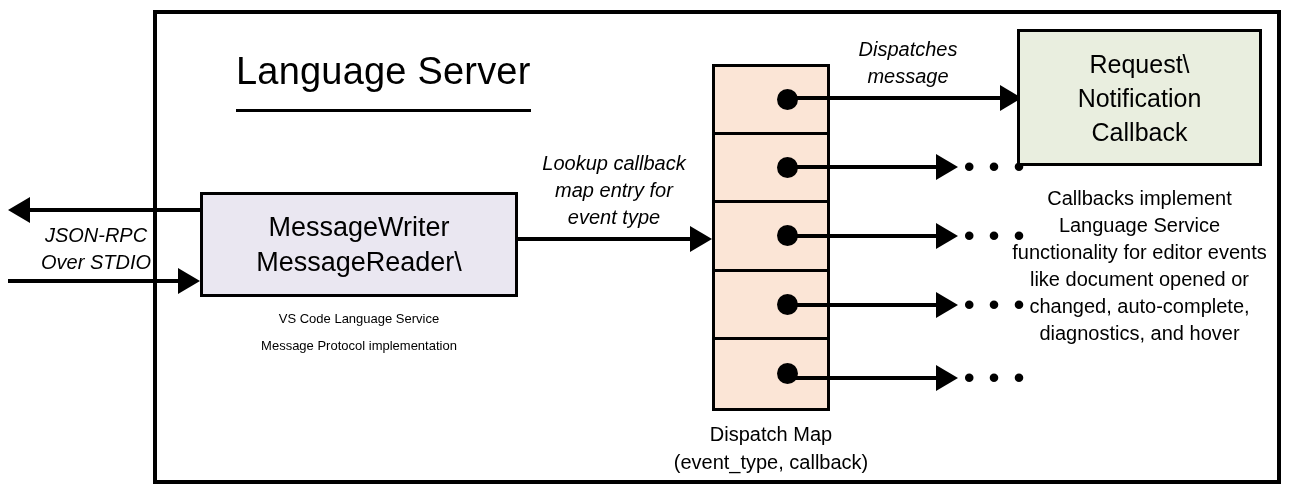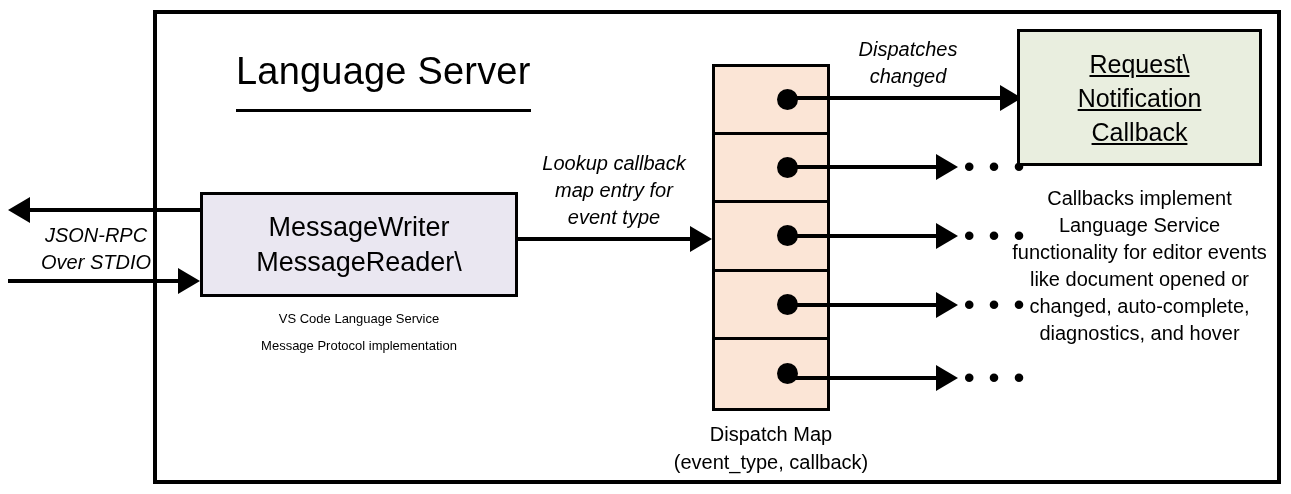--- a/index.html
+++ b/index.html
@@ -114,21 +114,20 @@
     background: #E9EEDF;
     border: 3px solid #000000;
     box-sizing: border-box;
     display: flex;
     flex-direction: column;
     align-items: center;
     justify-content: center;
     font-size: 25px;
     line-height: 34px;
     text-align: center;
-    text-decoration: underline;
   }
   #callback-caption {
     left: 1007px;
     top: 185px;
     width: 265px;
     text-align: center;
     font-size: 20px;
     line-height: 27px;
   }
 
@@ -223,21 +222,21 @@
   </div>
   <div class="abs" id="dispatch-caption">
     <div>Dispatch Map</div>
     <div>(event_type, callback)</div>
   </div>
 
   <div class="abs hline" style="left:788px; top:96px; width:218px;"></div>
   <div class="abs arrow-r" style="left:1000px; top:85px;"></div>
   <div class="abs anno" id="label-dispatches">
     <div>Dispatches</div>
-    <div>changed</div>
+    <div>message</div>
   </div>
 
   <div class="abs hline" style="left:788px; top:165px; width:152px;"></div>
   <div class="abs arrow-r" style="left:936px; top:154px;"></div>
   <div class="abs ellipsis" style="left:964px; top:158px;">• • •</div>
 
   <div class="abs hline" style="left:788px; top:234px; width:152px;"></div>
   <div class="abs arrow-r" style="left:936px; top:223px;"></div>
   <div class="abs ellipsis" style="left:964px; top:227px;">• • •</div>
 

